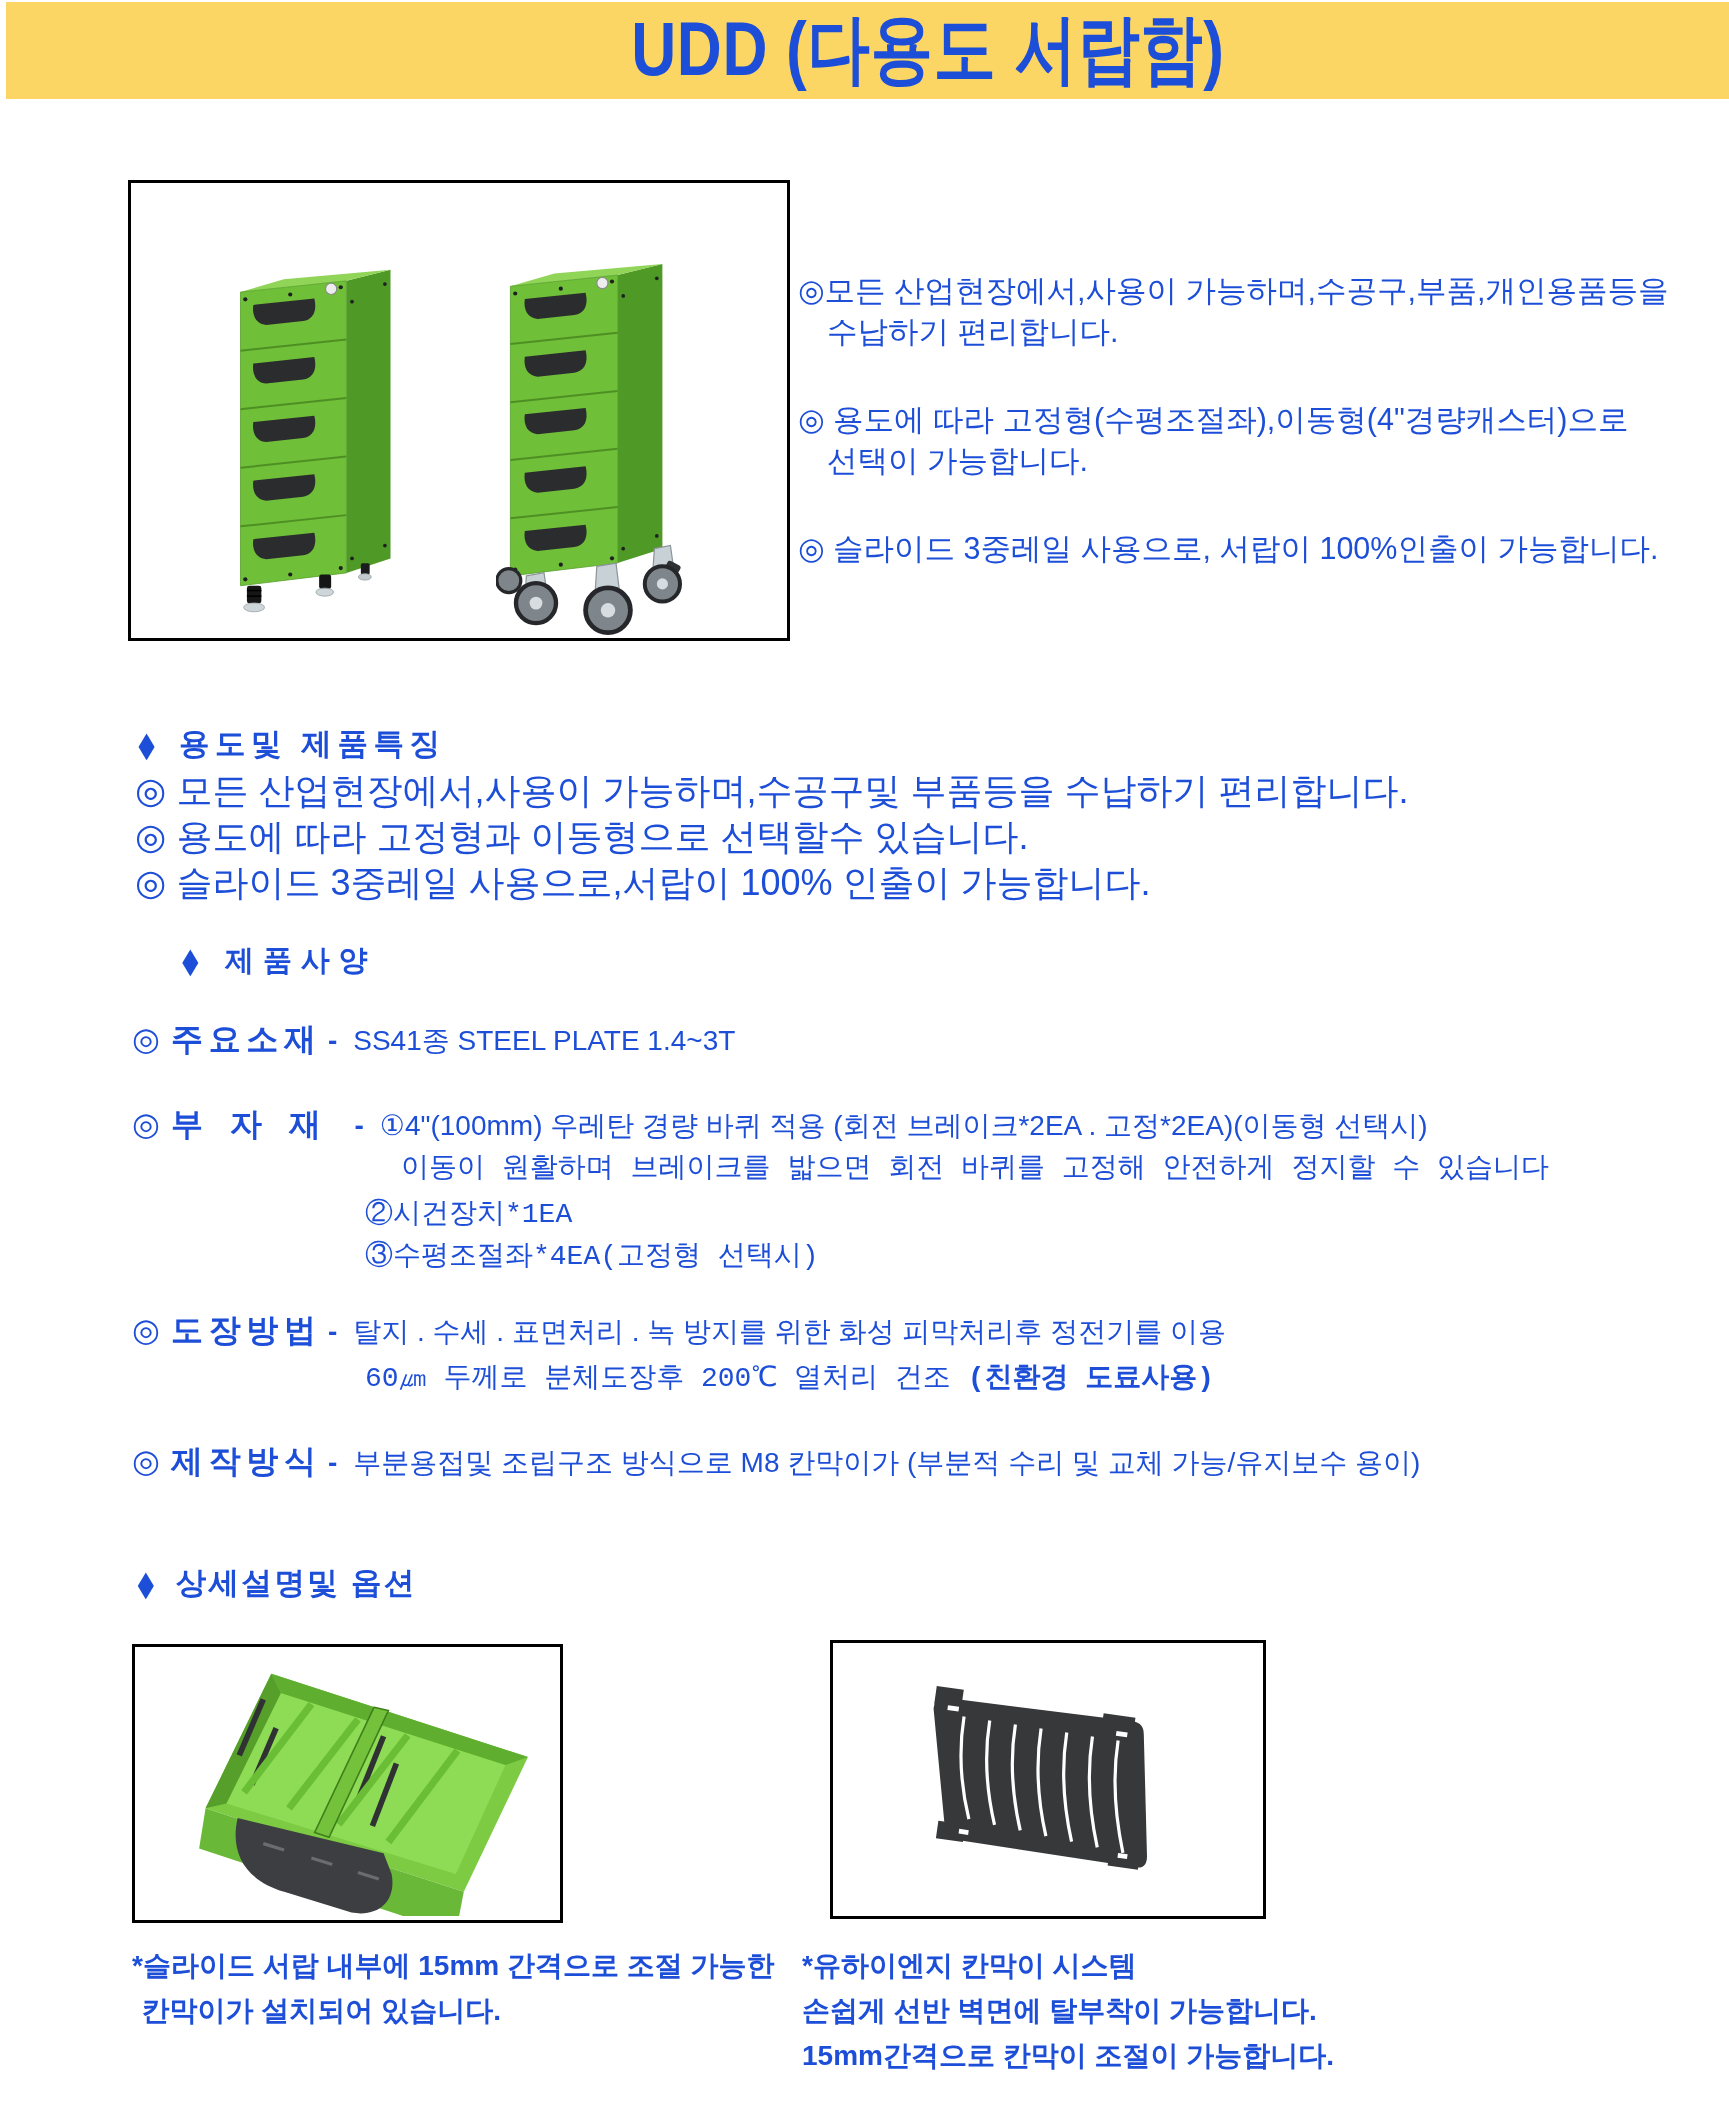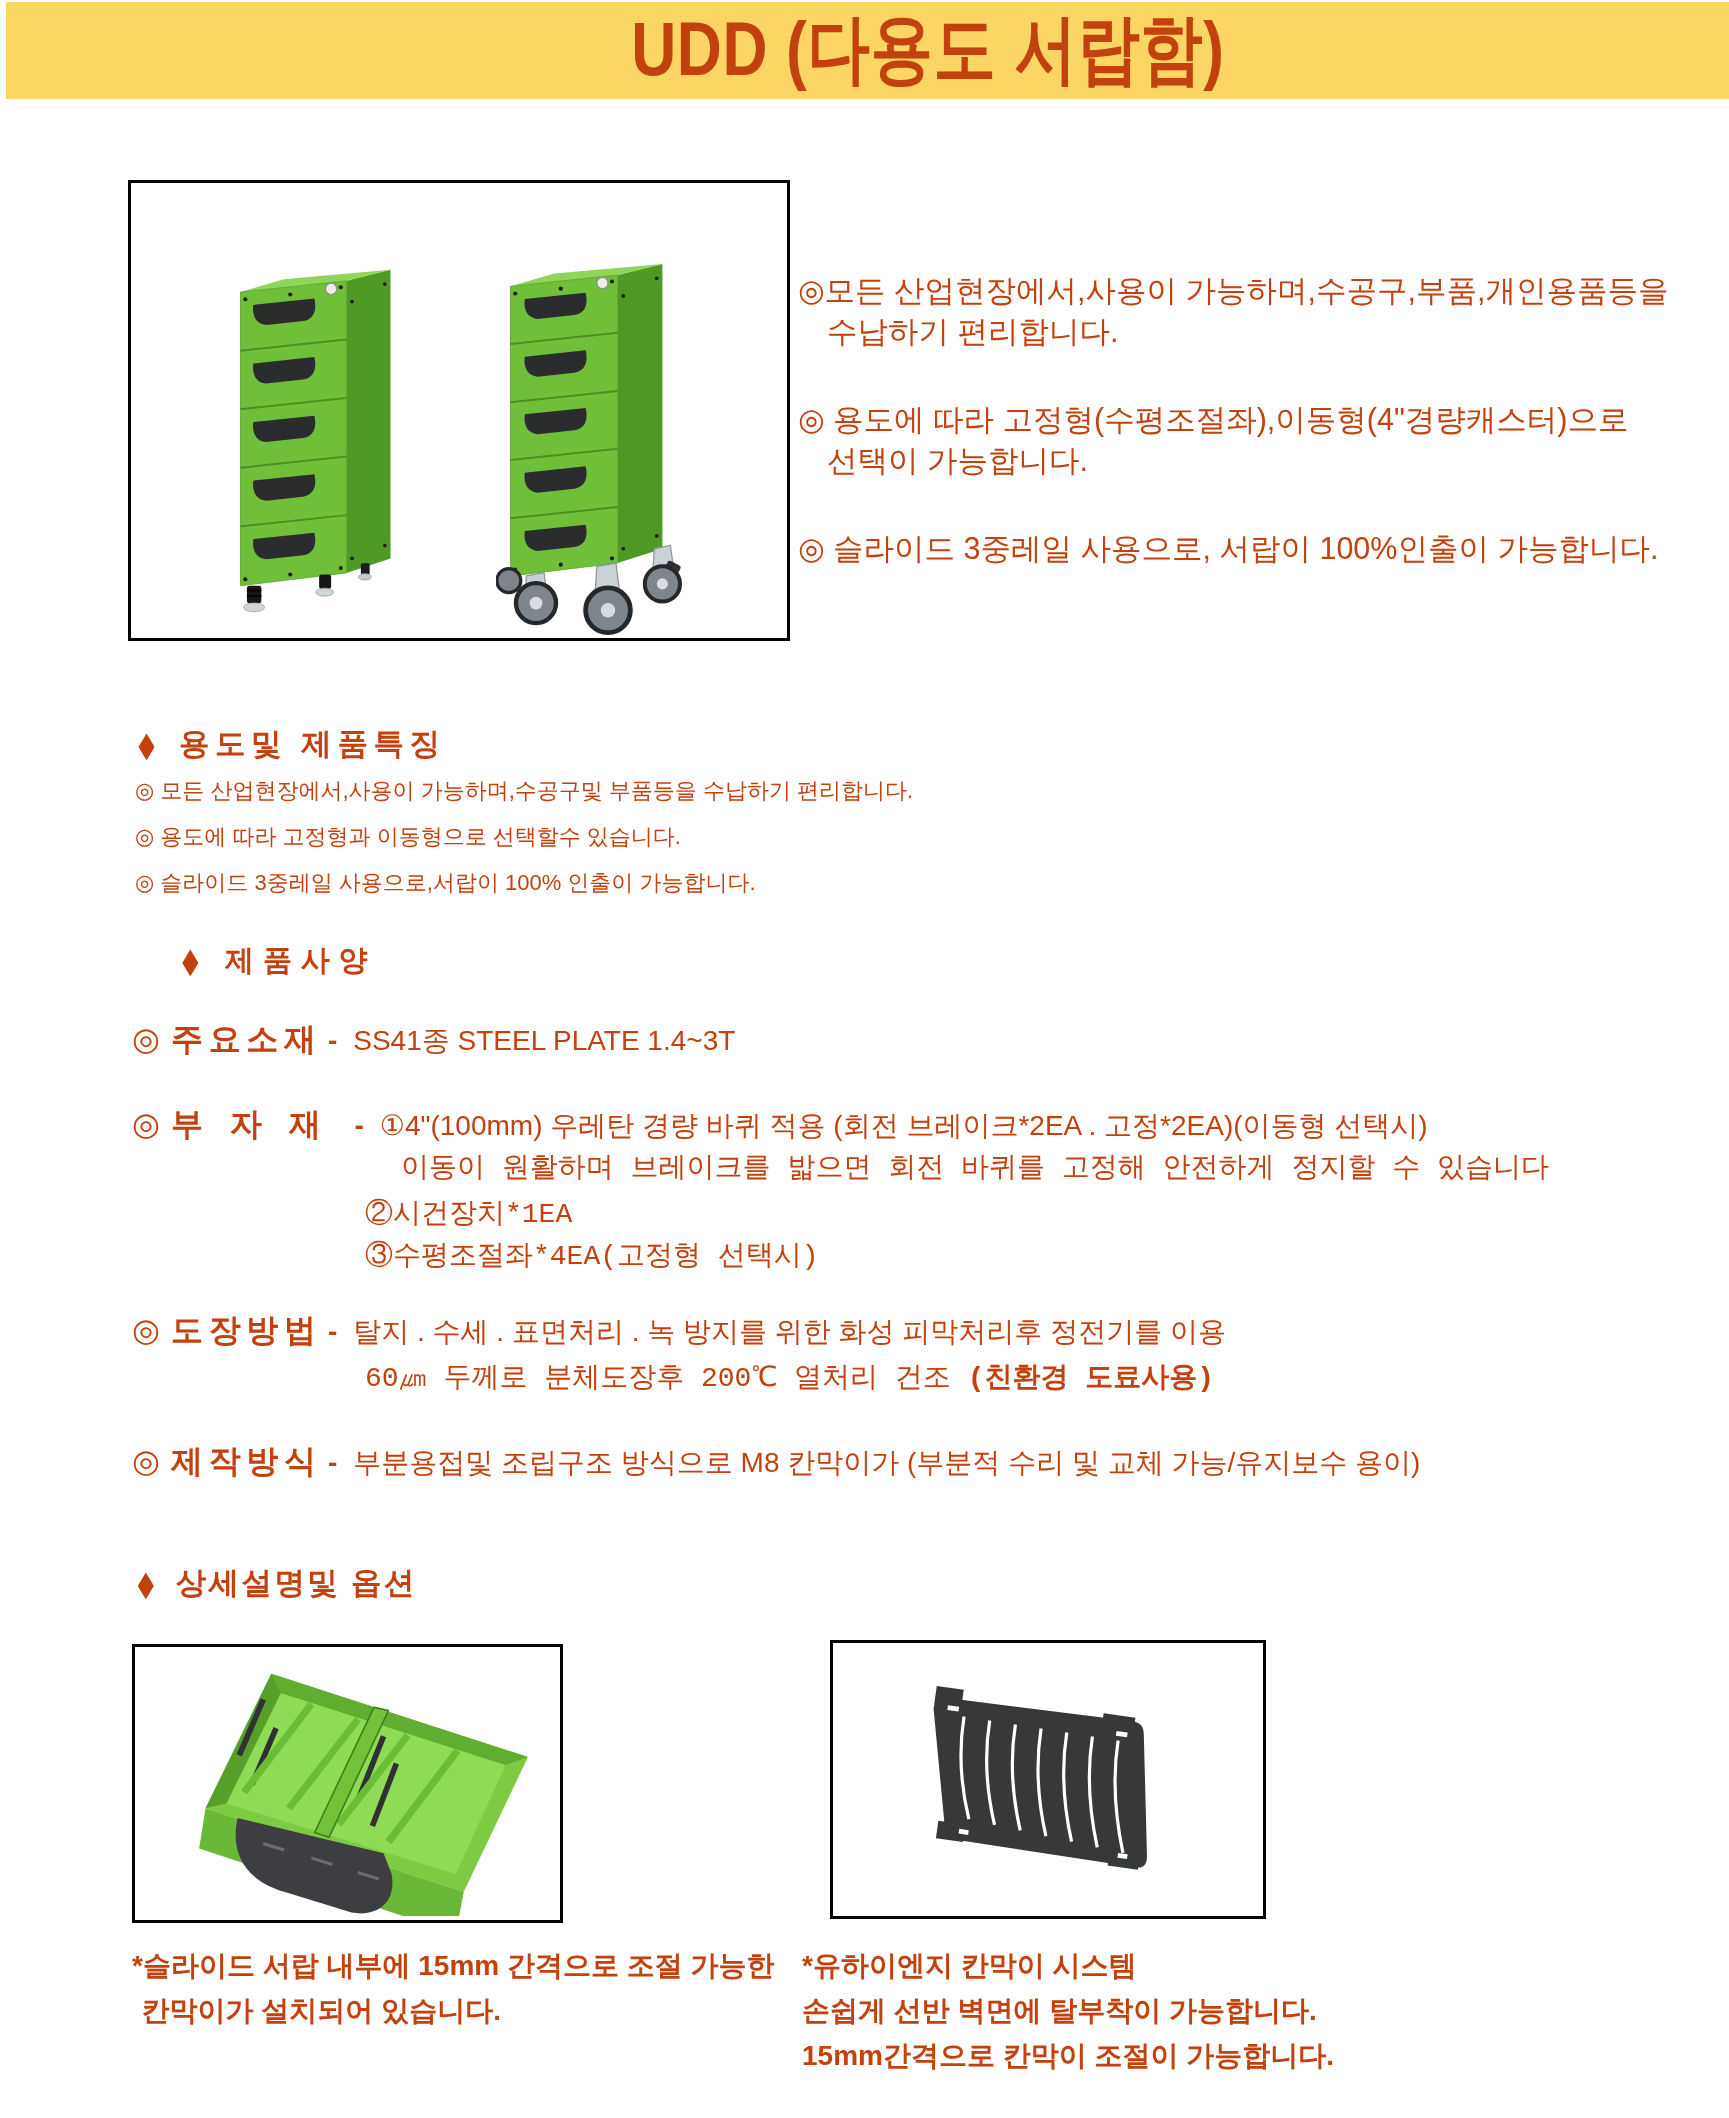--- a/index.html
+++ b/index.html
@@ -2,21 +2,21 @@
 <html style="font-size:13px"><head>
 <meta charset="utf-8">
 <style>
   html,body{margin:0;padding:0;background:#ffffff;}
   #page{
     position:relative;
     width:1730px;
     height:2119px;
     background:#ffffff;
     font-family:"Liberation Sans","DejaVu Sans",sans-serif;
-    color:#c2410c;
+    color:#1d4ed8;
     overflow:hidden;
   }
   
   #banner{
     position:absolute; top:2.4px; left:6.4px; width:1723px; height:97px;
     background:#FCD665;
     display:flex; align-items:center; justify-content:center;
   }
   #banner .title{
     font-size:76px; font-weight:800; letter-spacing:0.8px;
@@ -39,21 +39,21 @@
   
   .diamond{
     display:inline-block; transform:scaleX(0.6); transform-origin:center;
     font-size:35px; margin-right:14.4px; vertical-align:-1.6px;
   }
   .sec-head{ position:absolute; font-weight:bold; white-space:nowrap; }
   #features-head{ left:132px; top:724px; font-size:30.5px; letter-spacing:5.6px; }
   #specs-head{ left:175px; top:940px; font-size:29px; letter-spacing:8.8px; }
   #details-head{ left:132px; top:1563px; font-size:30.5px; letter-spacing:2.4px; }
   
-  #features-list{ position:absolute; left:135px; top:768px; font-size:22px; line-height:46px; white-space:nowrap;}
+  #features-list{ position:absolute; left:135px; top:768px; font-size:36px; line-height:46px; white-space:nowrap;}
   
   .spec-row{ position:absolute; left:132px; white-space:nowrap; font-size:28px; }
   .spec-row .om{ font-size:32px; font-weight:bold; margin-right:11.2px; }
   .spec-row .lbl{ font-size:32px; font-weight:bold; letter-spacing:5.6px; }
   .spec-row .lbl.wide{ letter-spacing:27px; }
   .spec-row .dash{ font-weight:bold; margin:0 16px 0 6.4px; }
   .spec-sub{ position:absolute; font-size:28px; white-space:nowrap;font-family:Liberation Mono, monospace; }
   .bold{ font-weight:bold; }
   #spec-material{ top:1018px; }
   #spec-acc{ top:1103px; }

